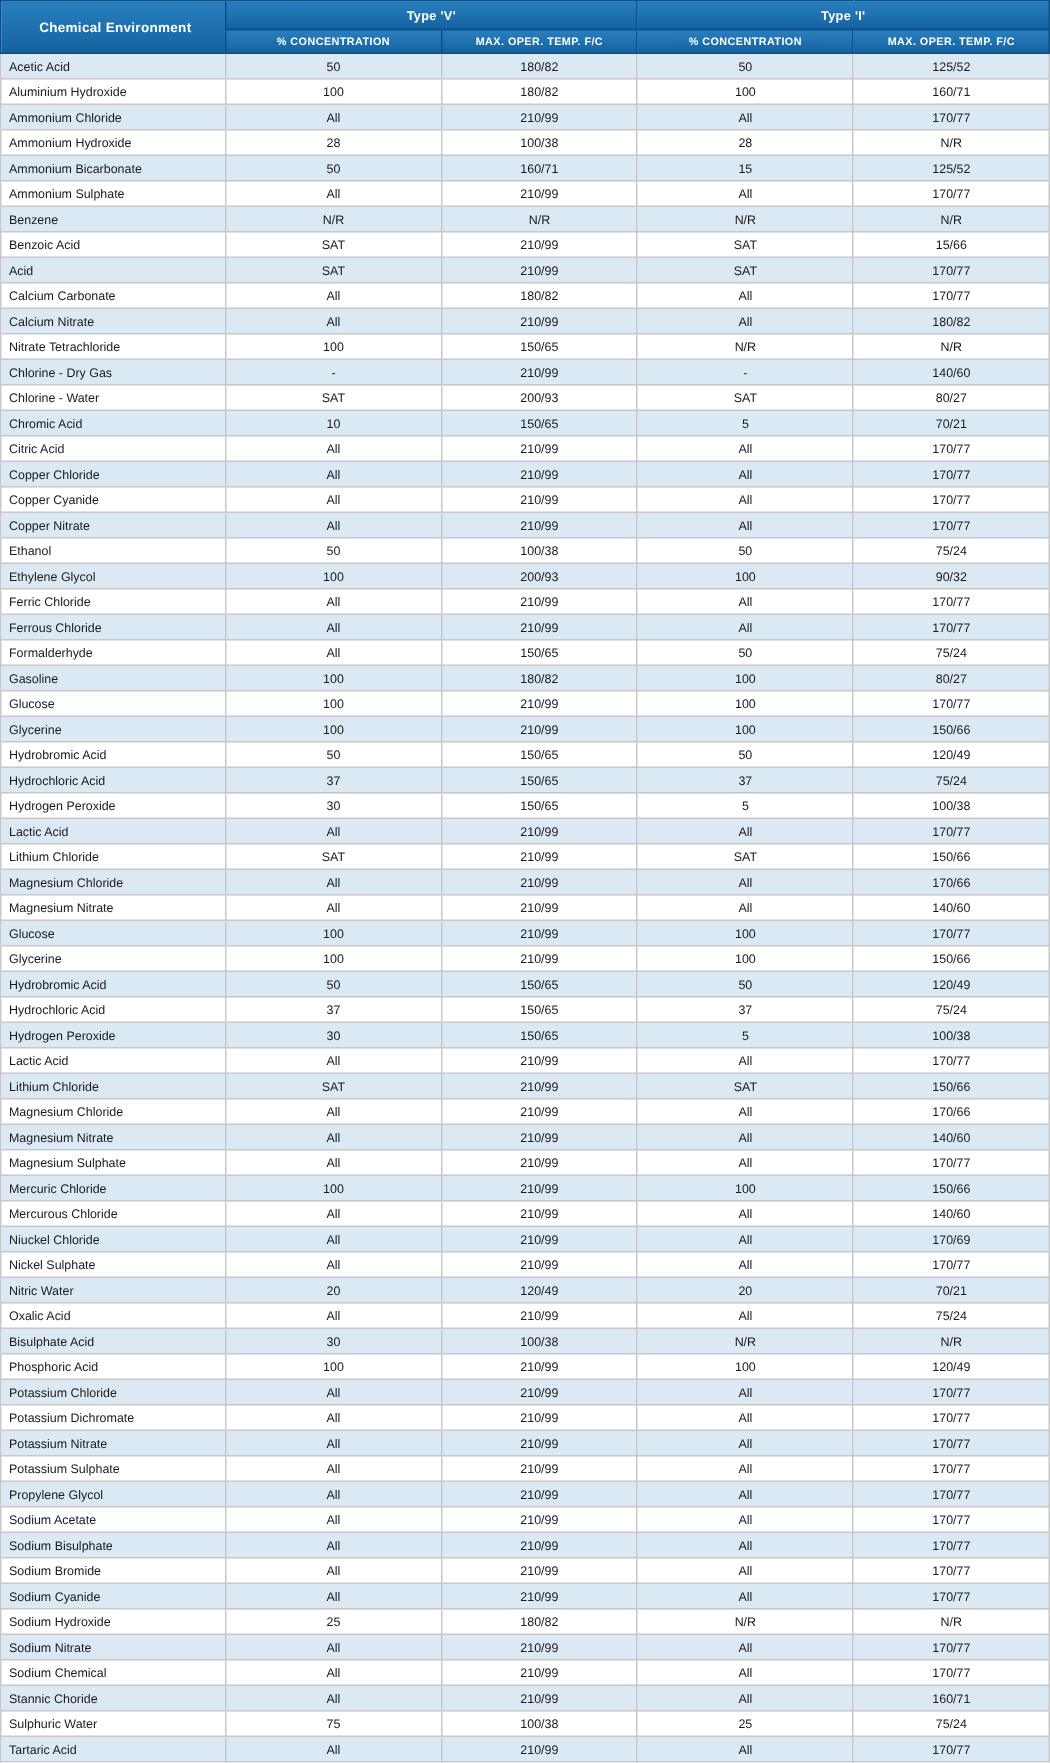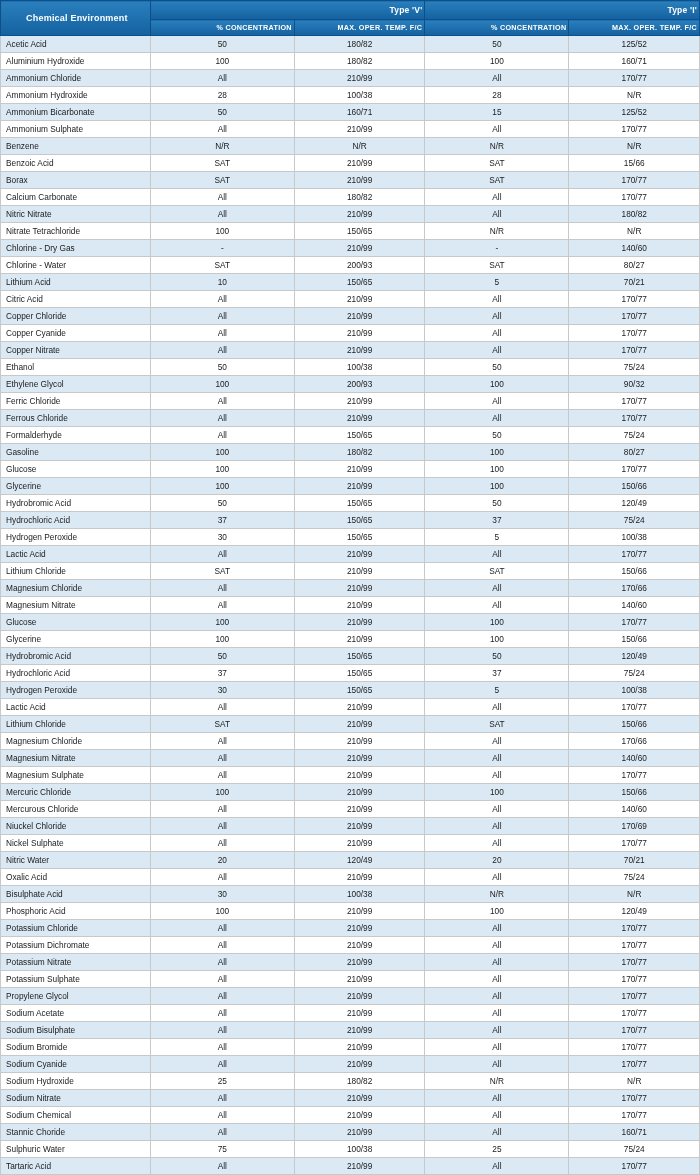--- a/index.html
+++ b/index.html
@@ -19,21 +19,21 @@
     width: 700px;
     table-layout: fixed;
   }
   
   thead th {
     background: #1b6ca8;
     background: linear-gradient(180deg, #2a7fbd 0%, #1461a0 100%);
     color: #ffffff;
     font-size: 8.5px;
     font-weight: bold;
-    text-align: right;
+    text-align: center;
     padding: 4px 2px;
     border: 1px solid #0d4f88;
     letter-spacing: 0.2px;
   }
   thead th.chem-head {
     text-align: center;
     padding-left: 5px;
     font-size: 9px;
   }
   thead tr.row2 th {
@@ -142,35 +142,35 @@
         <td class="val">N/R</td>
       </tr>
       <tr class="plain">
         <td class="name">Benzoic Acid</td>
         <td class="val">SAT</td>
         <td class="val">210/99</td>
         <td class="val">SAT</td>
         <td class="val">15/66</td>
       </tr>
       <tr class="alt">
-        <td class="name">Borax</td>
+        <td class="name">Acid</td>
         <td class="val">SAT</td>
         <td class="val">210/99</td>
         <td class="val">SAT</td>
         <td class="val">170/77</td>
       </tr>
       <tr class="plain">
         <td class="name">Calcium Carbonate</td>
         <td class="val">All</td>
         <td class="val">180/82</td>
         <td class="val">All</td>
         <td class="val">170/77</td>
       </tr>
       <tr class="alt">
-        <td class="name">Nitric Nitrate</td>
+        <td class="name">Calcium Nitrate</td>
         <td class="val">All</td>
         <td class="val">210/99</td>
         <td class="val">All</td>
         <td class="val">180/82</td>
       </tr>
       <tr class="plain">
         <td class="name">Nitrate Tetrachloride</td>
         <td class="val">100</td>
         <td class="val">150/65</td>
         <td class="val">N/R</td>
@@ -184,21 +184,21 @@
         <td class="val">140/60</td>
       </tr>
       <tr class="plain">
         <td class="name">Chlorine - Water</td>
         <td class="val">SAT</td>
         <td class="val">200/93</td>
         <td class="val">SAT</td>
         <td class="val">80/27</td>
       </tr>
       <tr class="alt">
-        <td class="name">Lithium Acid</td>
+        <td class="name">Chromic Acid</td>
         <td class="val">10</td>
         <td class="val">150/65</td>
         <td class="val">5</td>
         <td class="val">70/21</td>
       </tr>
       <tr class="plain">
         <td class="name">Citric Acid</td>
         <td class="val">All</td>
         <td class="val">210/99</td>
         <td class="val">All</td>

